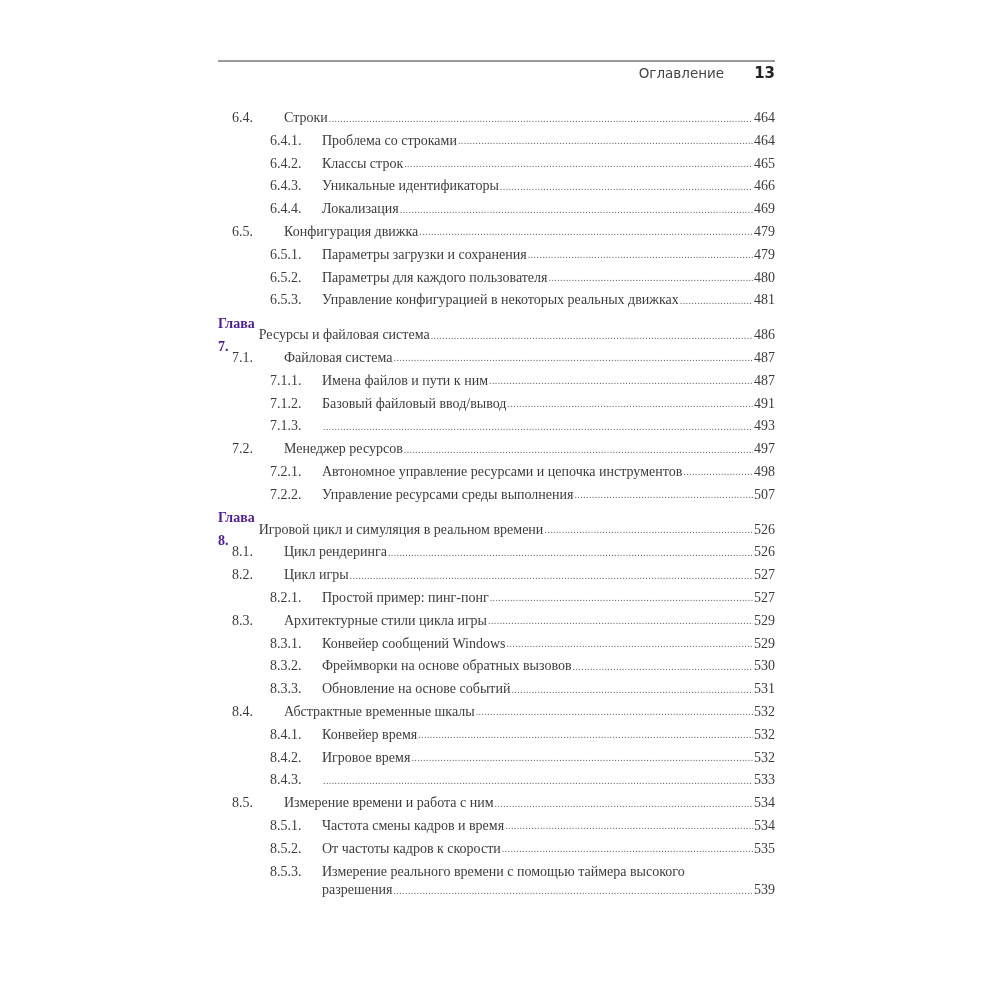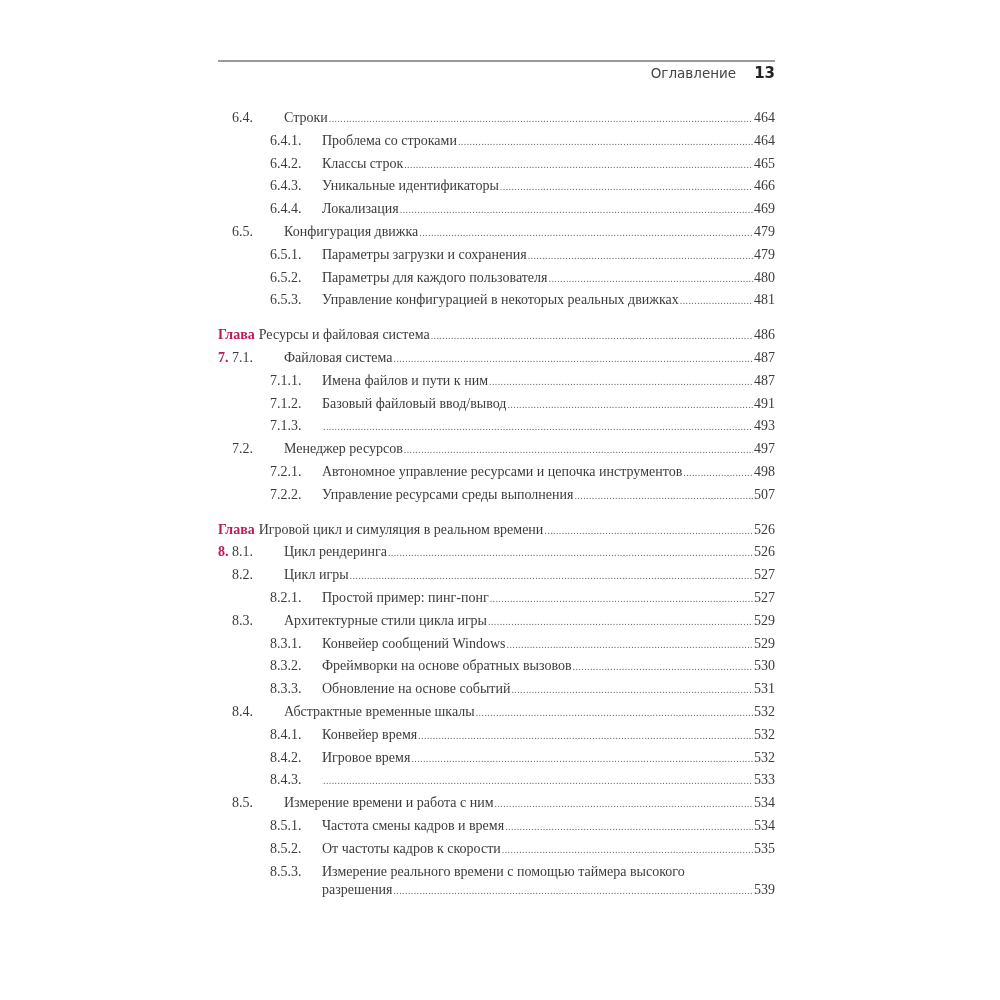--- a/index.html
+++ b/index.html
@@ -1,32 +1,32 @@
 <!DOCTYPE html>
 <html><head>
 <meta charset="utf-8">
 <style>
   html, body { margin:0; padding:0; background:#ffffff; }
   body { width:1000px; height:1000px; position:relative; overflow:hidden; color:#3a3a3a; }
   .rule { position:absolute; left:218px; top:60px; width:557px; height:2px; background:#9a9a9a; }
-  .header { position:absolute; right:225px; top:64px; font-family:"DejaVu Sans", sans-serif; font-size:13.5px; color:#444; display:flex; align-items:baseline; }
+  .header { position:absolute; right:225px; top:64px; font-family:"DejaVu Sans", sans-serif; font-size:13.5px; color:#444; display:flex; align-items:baseline;gap:12px; }
   .header .title { margin-right:18px; }
   .header .pnum { font-weight:bold; font-size:15px; color:#222; }
   .toc { position:absolute; left:218px; top:107px; width:557px; font-family:"Liberation Serif", "DejaVu Serif", serif; font-size:14px; color:#3c3c3c; }
-  .row { position:relative; display:flex; align-items:flex-start; height:22.8px; line-height:22.8px; }
+  .row { position:relative; display:flex; align-items:center; height:22.8px; line-height:22.8px; }
   .row .num { flex:none; }
   .l1 .num { width:52px; padding-left:14px; }
   .l2 .num { width:52px; padding-left:52px; }
   .l2.cont .num { visibility:hidden; }
   .row .text { flex:none; white-space:nowrap; }
   .row .dots { flex:1 1 auto; overflow:hidden; white-space:nowrap; margin:0 1px; }
   .row .dots::before { content:"........................................................................................................................................................................................................................"; letter-spacing:0.4px; color:#666; font-size:10px; }
   .row .page { flex:none; text-align:right; }
   .chap { margin-top:12px; }
-  .chap .label { font-weight:bold; margin-right:4px; color:#be185d; }
+  .chap .label { font-weight:bold; margin-right:4px; color:#4c1d95; }
 </style>
 </head>
 <body>
 
 <div class="rule"></div>
 <div class="header">
   <span class="title">Оглавление</span>
   <span class="pnum">13</span>
 </div>
 

